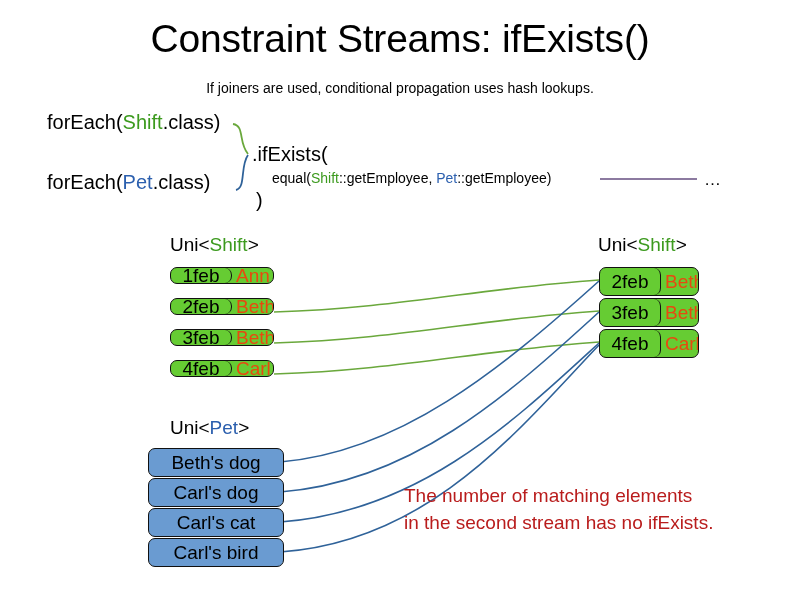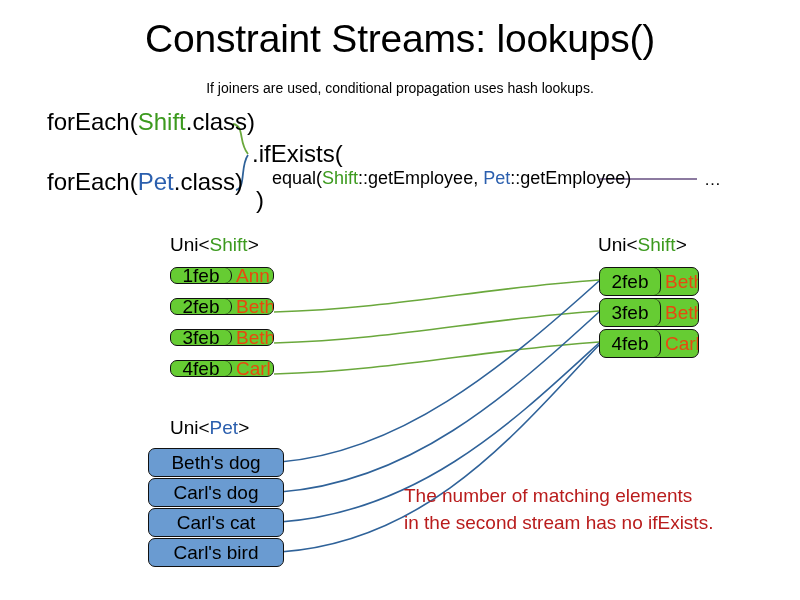--- a/index.html
+++ b/index.html
@@ -50,28 +50,28 @@
     width: 800px;
     text-align: center;
     font-size: 14px;
     line-height: 20px;
     white-space: nowrap;
   }
 
   
   .code-line {
     position: absolute;
-    font-size: 24px;
+    font-size: 20px;
     line-height: 24px;
     white-space: nowrap;
   }
   .code-foreach-shift { left: 47px;  top: 110px; }
   .code-foreach-pet   { left: 47px;  top: 170px; }
   .code-ifexists      { left: 252px; top: 142px; }
-  .code-equal         { left: 272px; top: 169px; font-size: 18px; line-height: 18px; }
+  .code-equal         { left: 272px; top: 169px; font-size: 14px; line-height: 18px; }
   .code-closeparen    { left: 256px; top: 188px; }
 
   .kw-shift { color: #3C9A1E; }
   .kw-pet   { color: #2B5FAE; }
 
   .ellipsis {
     position: absolute;
     left: 704px;
     top: 170px;
     font-size: 17px;
@@ -179,21 +179,21 @@
     </g>
 
     <g fill="none" stroke="#2F6299" stroke-width="1.6">
       <path d="M 280 462 C 400 452, 500 370, 599 281"></path>
       <path d="M 280 492 C 410 482, 505 398, 599 312"></path>
       <path d="M 280 522 C 420 512, 515 420, 599 343"></path>
       <path d="M 280 552 C 430 542, 520 428, 599 345"></path>
     </g>
   </svg>
 
-  <div class="title">Constraint Streams: lookups()</div>
+  <div class="title">Constraint Streams: ifExists()</div>
   <div class="subtitle">If joiners are used, conditional propagation uses hash lookups.</div>
 
   <div class="code-line code-foreach-shift">
     <span>forEach(</span><span class="kw-shift">Shift</span><span>.class)</span>
   </div>
 
   <div class="code-line code-foreach-pet">
     <span>forEach(</span><span class="kw-pet">Pet</span><span>.class)</span>
   </div>
 

